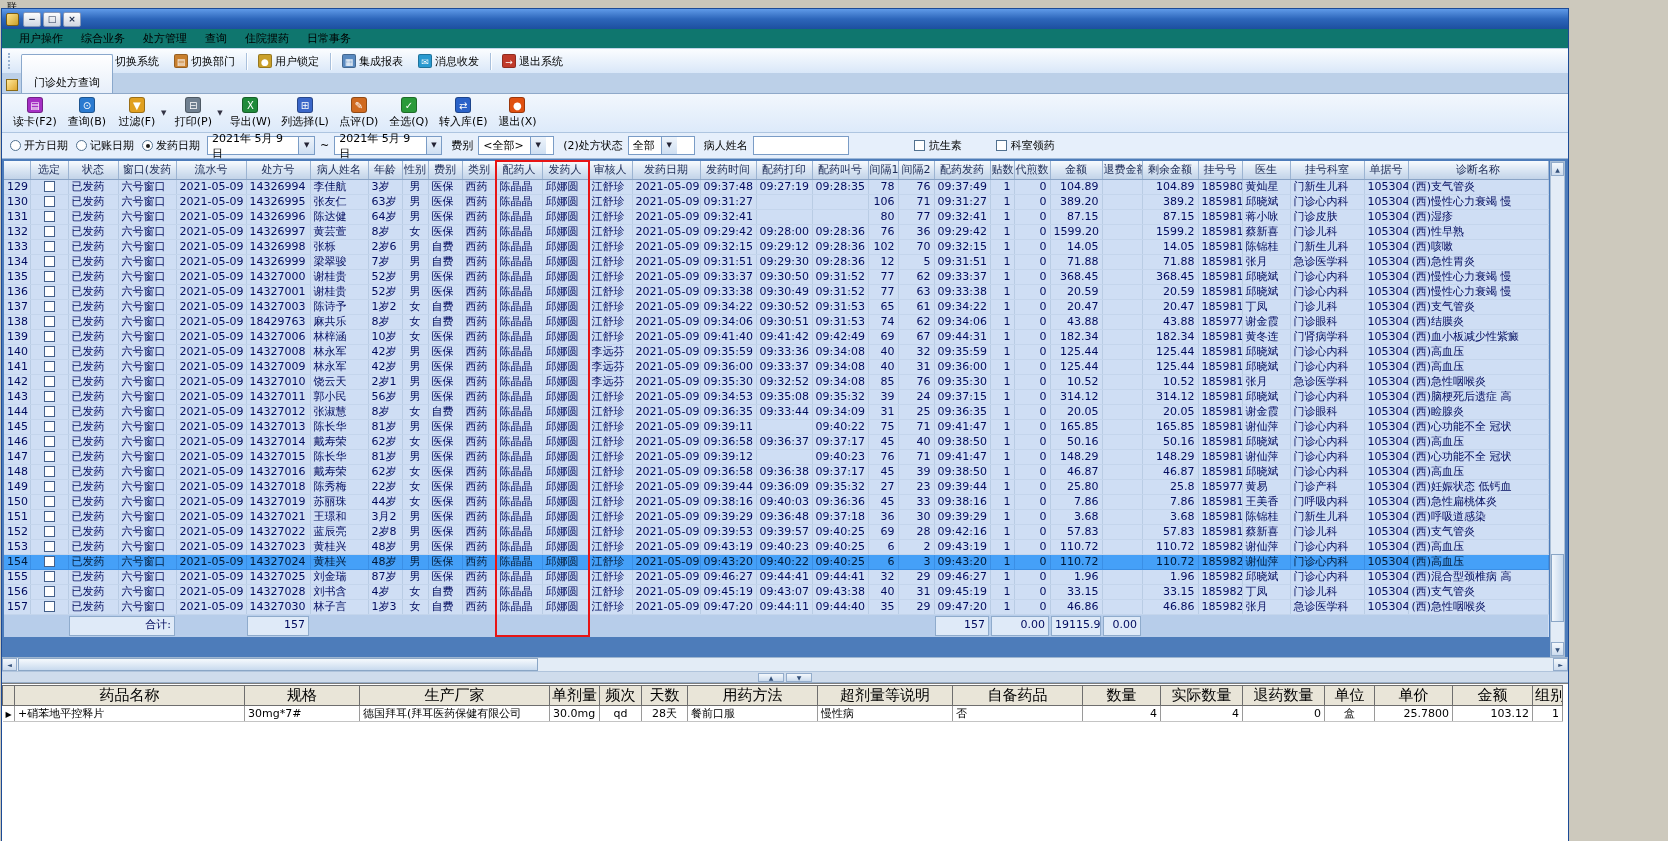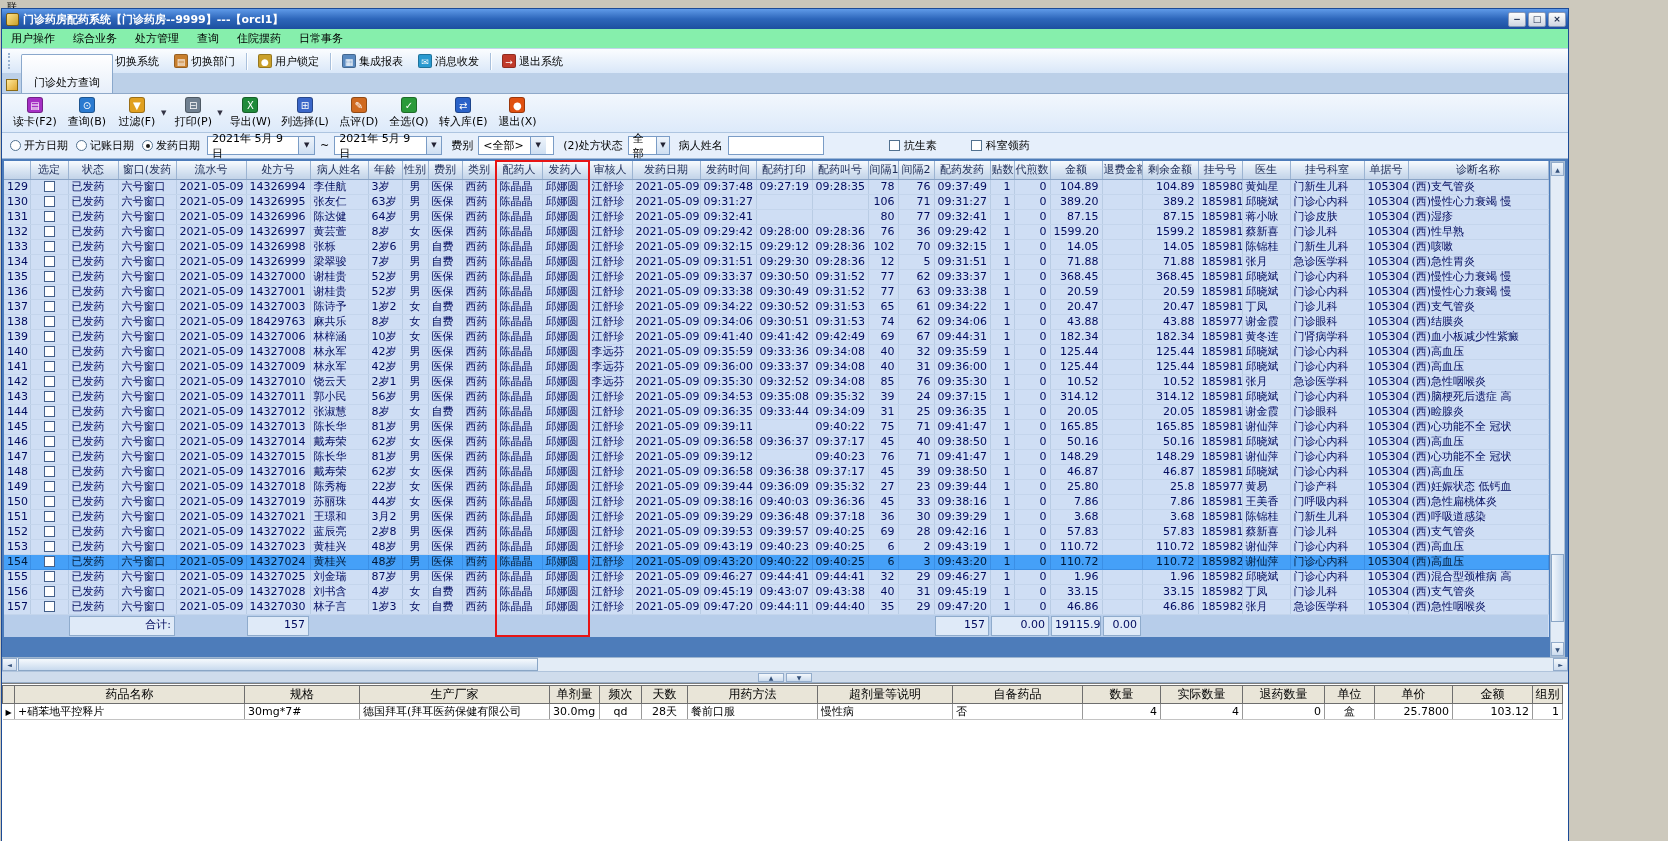--- a/index.html
+++ b/index.html
@@ -25,22 +25,22 @@
     color:#fff; font-weight:bold;
   }
   .title-icon { width:13px; height:13px; margin-right:4px; border-radius:2px;
     background:linear-gradient(135deg,#ffe28a,#caa22a); border:1px solid #7a5c10; }
   .title-text { flex:1; white-space:nowrap; overflow:hidden; }
   .win-btns { display:flex; gap:2px; }
   .win-btn { width:18px; height:15px; line-height:13px; text-align:center; font-size:9px; color:#1a2a4a;
     background:linear-gradient(180deg,#fdfdfd,#cfd6e2); border:1px solid #8898b8; border-radius:2px; font-weight:bold;}
 
   
-  .menubar { height:20px; flex:0 0 20px; display:flex; align-items:center; background:#86efac;
-    border-bottom:1px solid #c2d4ea; padding-left:0; }
+  .menubar { height:20px; flex:0 0 20px; display:flex; align-items:center; background:#0f766e;
+    border-bottom:1px solid #c2d4ea; padding-left:8px; }
   .menu-item { padding:2px 9px; cursor:default; }
 
   
   .toolbar { height:25px; flex:0 0 25px; display:flex; align-items:center; gap:1px;
     background:linear-gradient(180deg,#fbfdff,#d9e7f8); border-bottom:1px solid #bcd0e8; padding-left:3px; }
   .grip { width:3px; height:16px; margin:0 3px; border-left:2px dotted #9ab2d0; }
   .toolbtn { display:flex; align-items:center; gap:3px; padding:2px 6px; border:1px solid transparent; }
   .ticon { width:14px; height:14px; border-radius:2px; color:#fff; font-size:9px; line-height:14px;
     text-align:center; display:inline-block; border:1px solid rgba(0,0,0,.25); }
   .sep { width:1px; height:17px; background:#a9c0dc; margin:0 3px; box-shadow:1px 0 0 #fff; }
@@ -110,40 +110,39 @@
 
   
   .splitter { height:12px; flex:0 0 12px; background:#cfdcec; border-top:1px solid #b0c4dc; border-bottom:1px solid #98aec8;
     display:flex; justify-content:center; align-items:center; gap:2px; }
   .split-btn { width:26px; height:9px; font-size:6px; line-height:8px; text-align:center; color:#33507a;
     background:linear-gradient(#f4f8fc,#cddcee); border:1px solid #93accb; }
 
   
   .detail-area { flex:1; background:#fff; overflow:hidden; border-top:1px solid #7c7c7c; padding-top:1px;}
   table#detail { border-collapse:collapse; table-layout:fixed; width:1560px; }
-  #detail th { height:17px; font-weight:normal; font-size:12px; color:#000; background:#e9e5d8;
+  #detail th { height:17px; font-weight:normal; font-size:15px; color:#000; background:#e9e5d8;
     border:1px solid #6e6e6e; overflow:hidden; white-space:nowrap; padding:0 2px; }
   #detail td { height:16px; font-size:11px; color:#000; background:#fff; padding:0 3px;
     border-right:1px solid #9a9a9a; border-bottom:1px solid #c4c4c4; overflow:hidden; white-space:nowrap; }
   #detail .a-r { text-align:right; } #detail .a-c { text-align:center; } #detail .a-l { text-align:left; }
   .row-marker { font-size:8px; color:#000; }
 
   .right-desktop { position:absolute; top:0; left:1570px; width:98px; height:841px; background:#cdc9bd; z-index:0; }
 </style>
 </head>
 <body>
 
 <div class="desktop-label">联</div>
 <div class="right-desktop"></div>
 
 <div class="window">
 
   <div class="titlebar">
     <span class="title-icon"></span>
-    <span class="title-text">门诊药房配药系统【门诊药房--9999】---【orcl1】</span>
     <span class="win-btns">
       <span class="win-btn">−</span>
       <span class="win-btn">□</span>
       <span class="win-btn">×</span>
     </span>
   </div>
 
   <div class="menubar" id="menubar">
       <span class="menu-item">用户操作</span>
       <span class="menu-item">综合业务</span>
@@ -281,21 +280,21 @@
     <span class="combo" style="width:108px">
       <span>2021年 5月 9日</span>
       <span class="arrowbox">▼</span>
     </span>
     <span style="margin-left:4px">费别</span>
     <span class="combo" style="width:76px">
       <span>&lt;全部&gt;</span>
       <span class="arrowbox">▼</span>
     </span>
     <span style="margin-left:4px">(2)处方状态</span>
-    <span class="combo" style="width:42px">
+    <span class="combo" style="width:67px">
       <span>全部</span>
       <span class="arrowbox">▼</span>
     </span>
     <span style="margin-left:4px">病人姓名</span>
     <input class="text-input" value="" style="">
     <span class="cb-item" style="margin-left:60px">
       <span class="cbx"></span>
       <span>抗生素</span>
     </span>
     <span class="cb-item" style="margin-left:29px">

